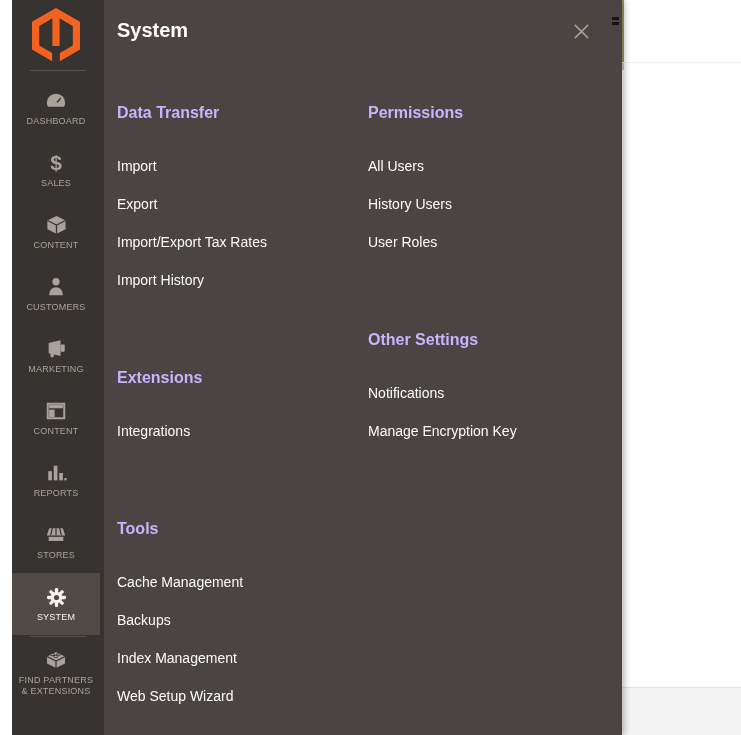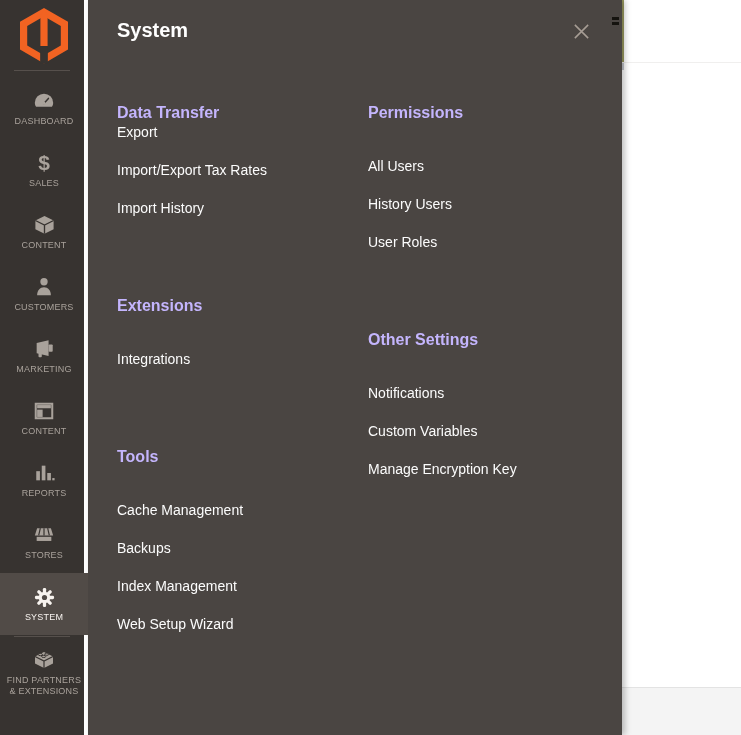--- a/index.html
+++ b/index.html
@@ -5,21 +5,21 @@
   * { margin:0; padding:0; box-sizing:border-box; }
   html,body { width:741px; height:735px; }
   body {
     position:relative; overflow:hidden; background:#ffffff;
     font-family:"Liberation Sans", sans-serif;
     -webkit-font-smoothing:antialiased;
   }
 
   
   .sidebar {
-    position:absolute; left:0; top:0; width:84px; height:735px;
+    position:absolute; left:12px; top:0; width:92px; height:735px;
     background:#373330; z-index:3;
   }
   .logo-btn {
     display:flex; align-items:center; justify-content:center;
     width:88px; height:66px; padding-top:6px; cursor:pointer;
   }
   .sidebar-divider {
     width:56px; height:1px; background:#56504c; margin:4px auto 6px auto;
   }
   .nav-item {
@@ -221,20 +221,21 @@
   <div class="flyout-title">System</div>
 
   <div class="close-btn">
     <svg width="19" height="19" viewBox="0 0 20 20">
       <path d="M3 3 L17 17 M17 3 L3 17" stroke="currentColor" stroke-width="1.6" fill="none"></path>
     </svg>
   </div>
 
   <div class="flyout-col col-1">
     <div class="section-title">Data Transfer</div>
+    <a class="menu-link first">Import</a>
     <a class="menu-link">Export</a>
     <a class="menu-link">Import/Export Tax Rates</a>
     <a class="menu-link">Import History</a>
 
     <div class="section-title follow">Extensions</div>
     <a class="menu-link first">Integrations</a>
 
     <div class="section-title follow">Tools</div>
     <a class="menu-link first">Cache Management</a>
     <a class="menu-link">Backups</a>
@@ -243,21 +244,20 @@
   </div>
 
   <div class="flyout-col col-2">
     <div class="section-title">Permissions</div>
     <a class="menu-link first">All Users</a>
     <a class="menu-link">History Users</a>
     <a class="menu-link">User Roles</a>
 
     <div class="section-title follow">Other Settings</div>
     <a class="menu-link first">Notifications</a>
-    <a class="menu-link">Custom Variables</a>
     <a class="menu-link">Manage Encryption Key</a>
   </div>
 
   <div class="peek-marks">
       <i></i>
       <i></i>
     </div>
 </div>
 
 <div class="page-behind">

